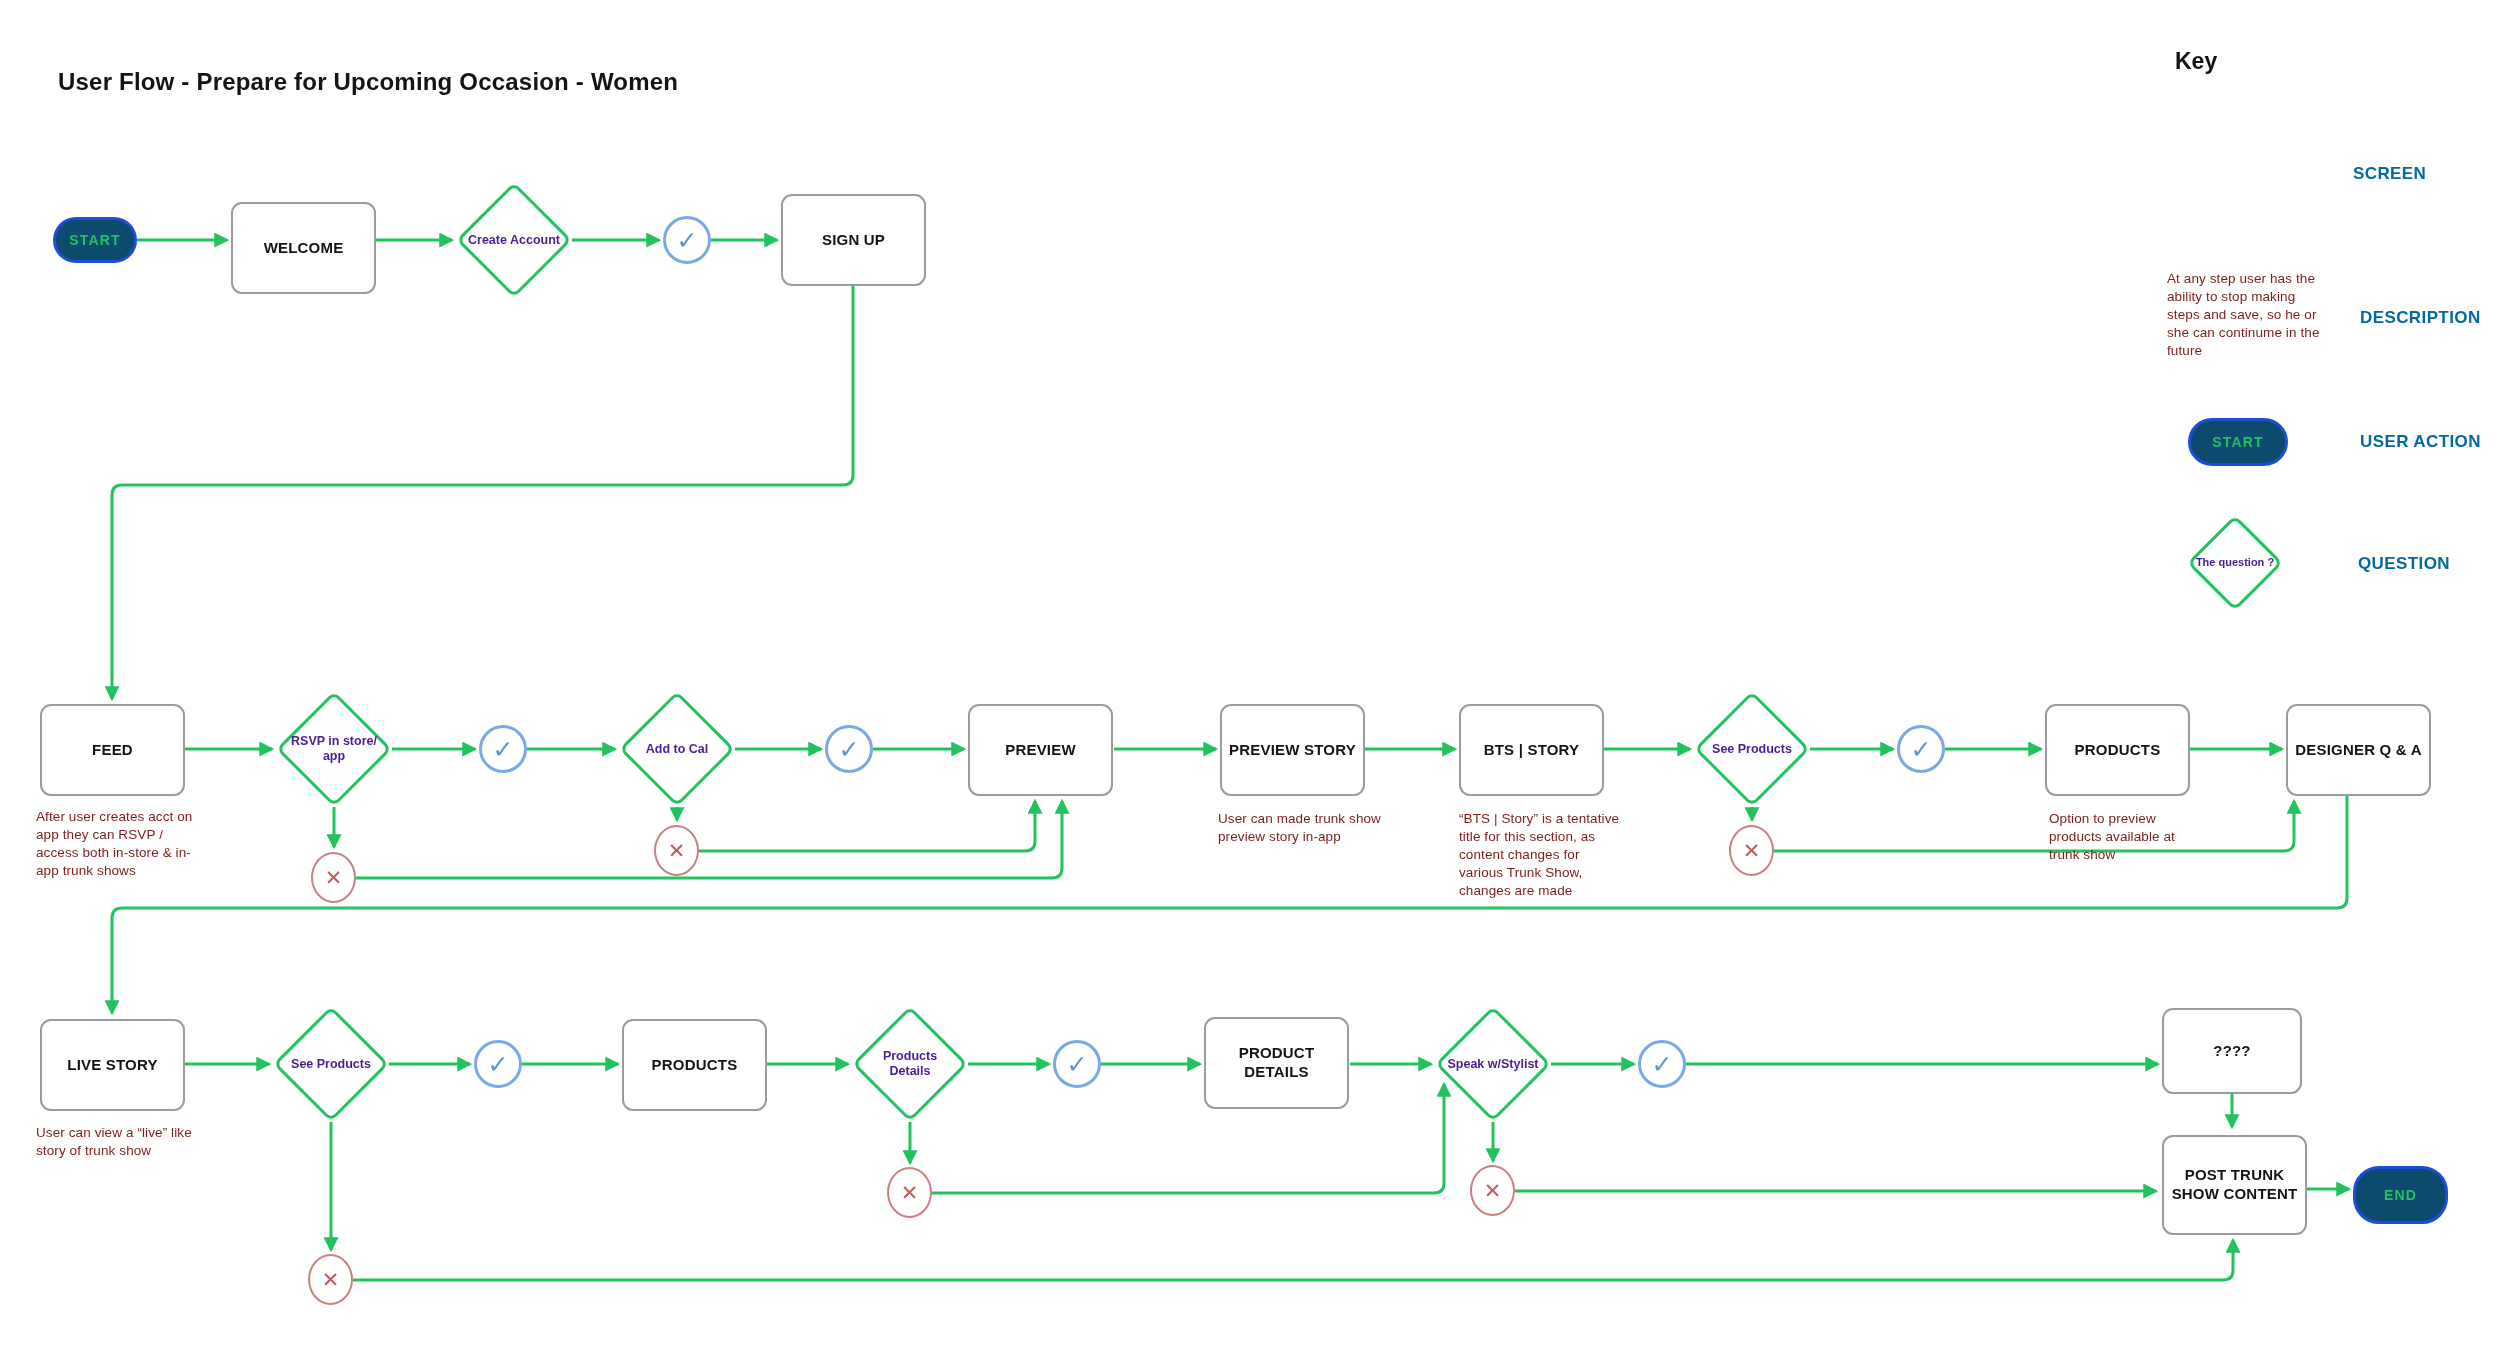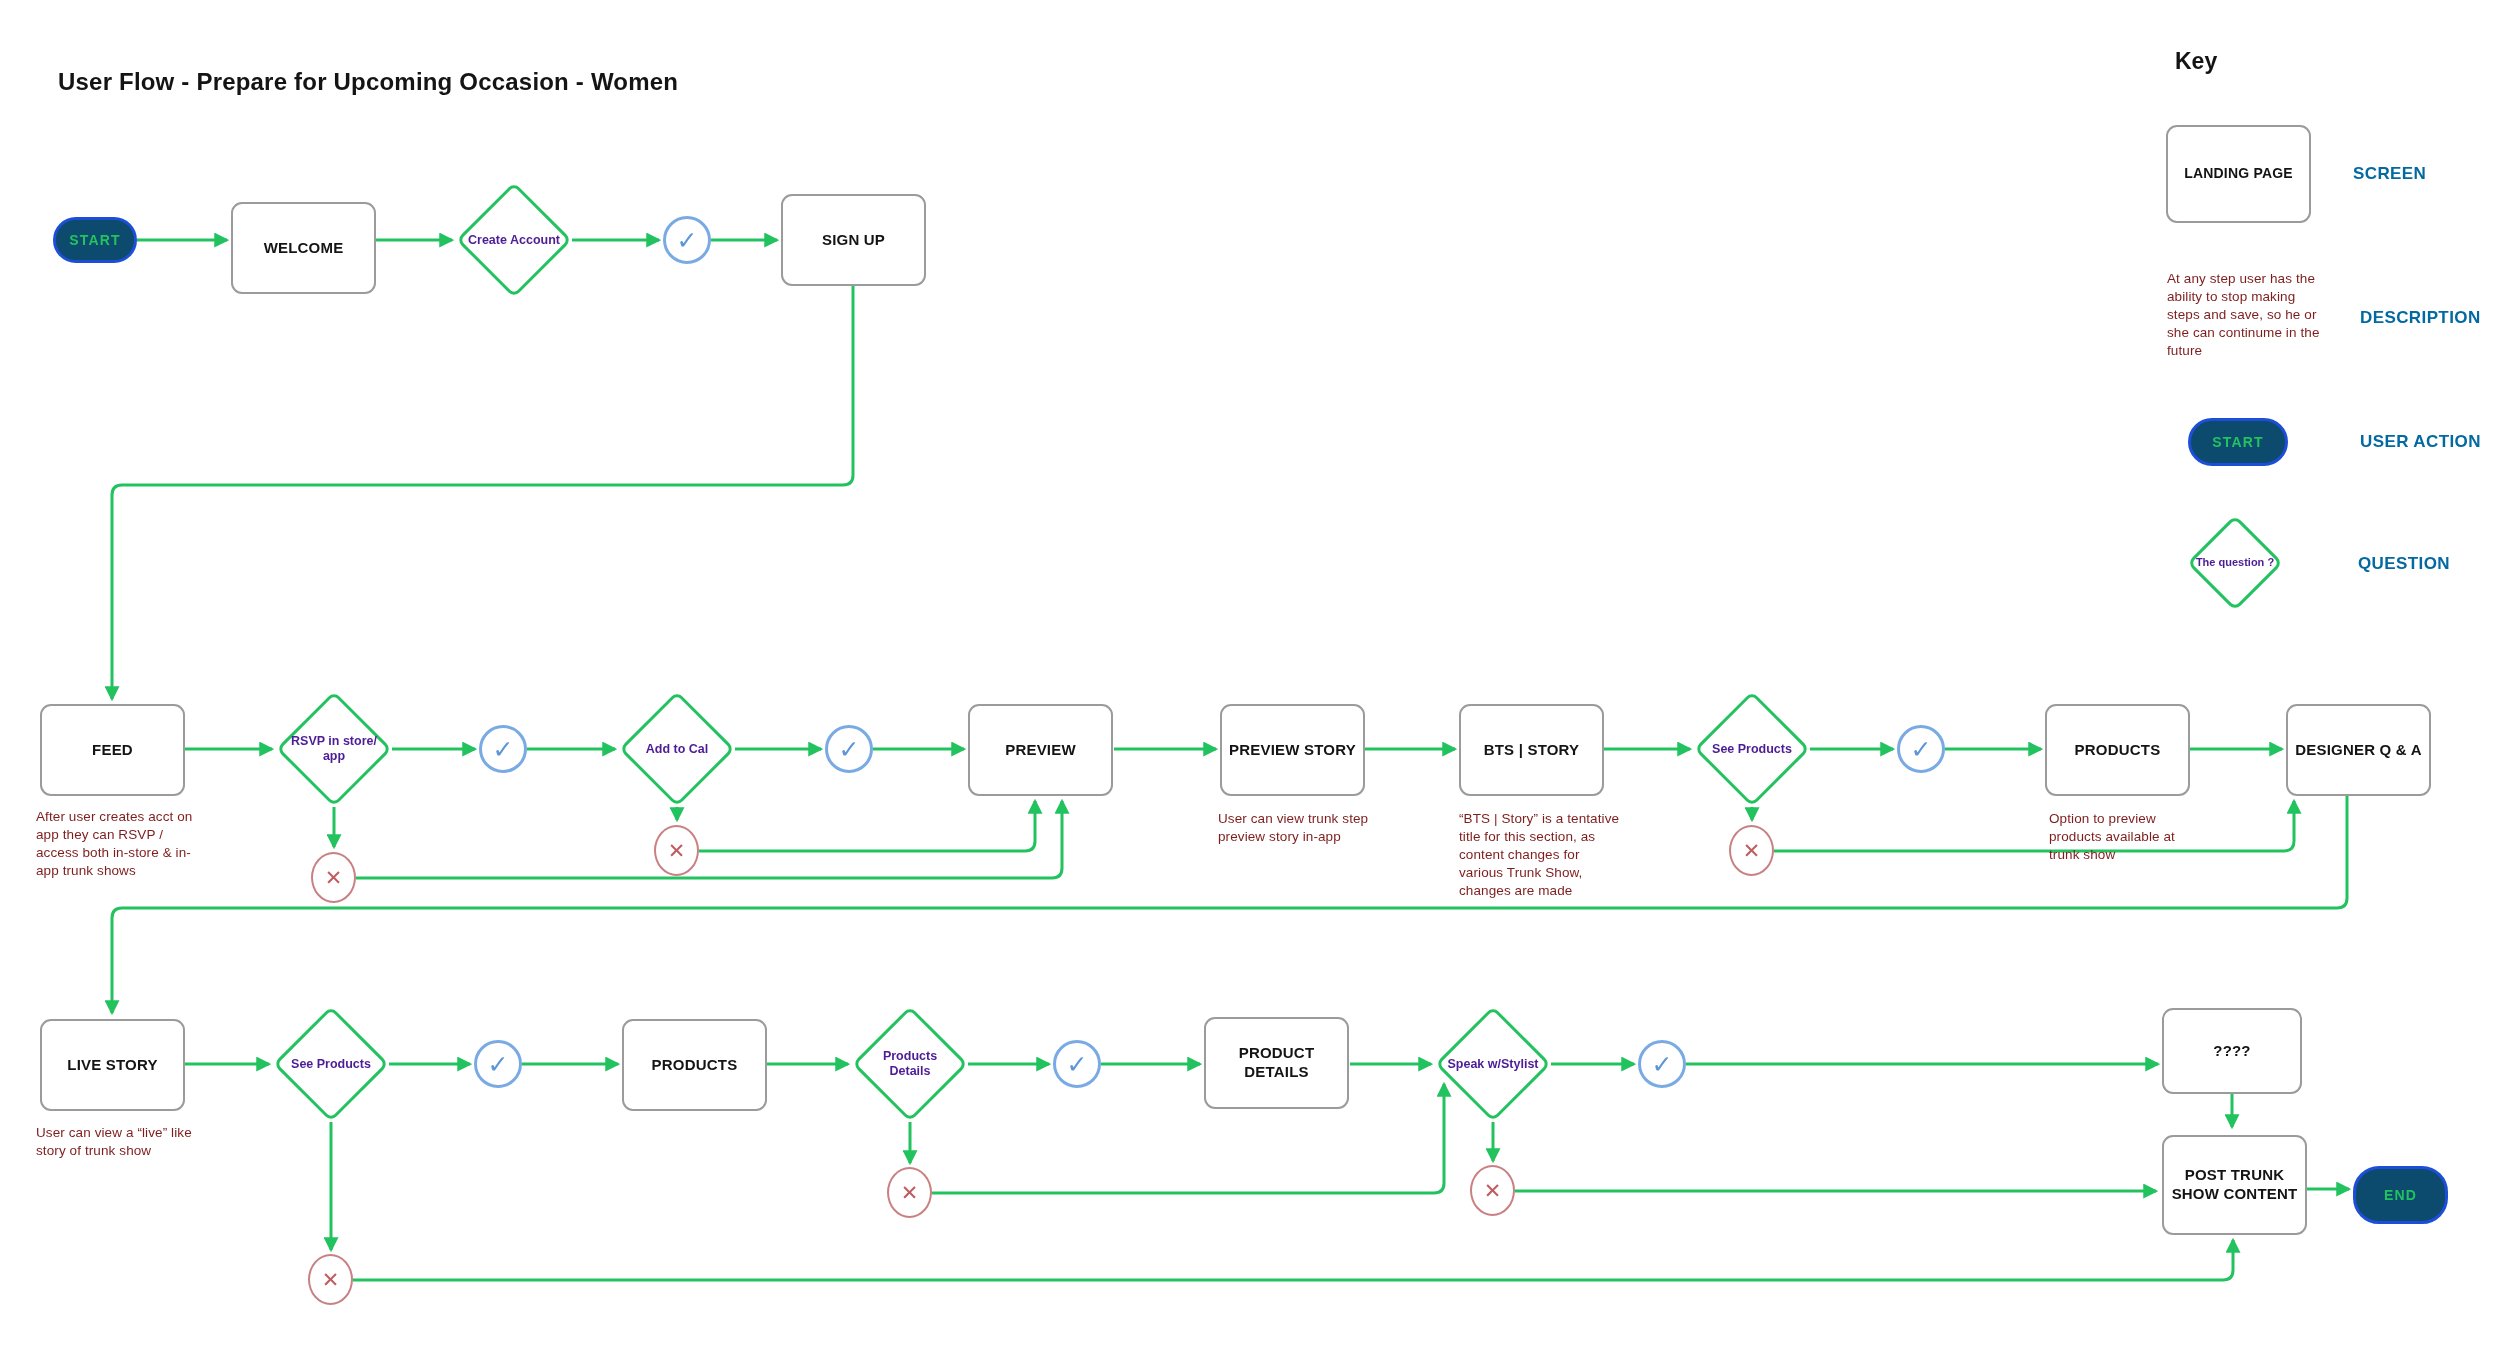--- a/index.html
+++ b/index.html
@@ -131,21 +131,21 @@
   </div>
   <div class="circle check" style="left:825px;top:725px;">
     <span>✓</span>
   </div>
   <div class="screen" style="left:968px;top:704px;">
     <span>PREVIEW</span>
   </div>
   <div class="screen" style="left:1220px;top:704px;">
     <span>PREVIEW STORY</span>
   </div>
-  <div class="note" style="left:1218px;top:810px;width:165px;">User can view trunk step preview story in-app</div>
+  <div class="note" style="left:1218px;top:810px;width:165px;">User can made trunk show preview story in-app</div>
   <div class="screen" style="left:1459px;top:704px;">
     <span>BTS | STORY</span>
   </div>
   <div class="note" style="left:1459px;top:810px;width:168px;">“BTS | Story” is a tentative title for this section, as content changes for various Trunk Show, changes are made</div>
   <div class="diamond" style="left:1694px;top:691px;">
     <div class="shape"></div>
     <span class="dlabel">See Products</span>
   </div>
   <div class="circle xmark" style="left:1729px;top:825px;">
     <span>✕</span>
@@ -206,23 +206,20 @@
     <span>????</span>
   </div>
   <div class="screen" style="left:2162px;top:1135px;width:145px;height:100px;">
     <span>POST TRUNK SHOW CONTENT</span>
   </div>
   <div class="pill" style="left:2353px;top:1166px;width:95px;height:58px;">
     <span>END</span>
   </div>
 
   <h2 class="key-heading">Key</h2>
-  <div class="screen" style="left:2166px;top:125px;width:145px;height:98px;font-size:14px;">
-    <span>LANDING PAGE</span>
-  </div>
   <div class="keylabel" style="left:2353px;top:164px;">SCREEN</div>
   <div class="note" style="left:2167px;top:270px;width:155px;">At any step user has the ability to stop making steps and save, so he or she can continume in the future</div>
   <div class="keylabel" style="left:2360px;top:308px;">DESCRIPTION</div>
   <div class="pill" style="left:2188px;top:418px;width:100px;height:48px;">
     <span>START</span>
   </div>
   <div class="keylabel" style="left:2360px;top:432px;">USER ACTION</div>
   <div class="diamond kdiamond" style="left:2187px;top:515px;">
     <div class="shape"></div>
     <span class="dlabel">The question ?</span>

